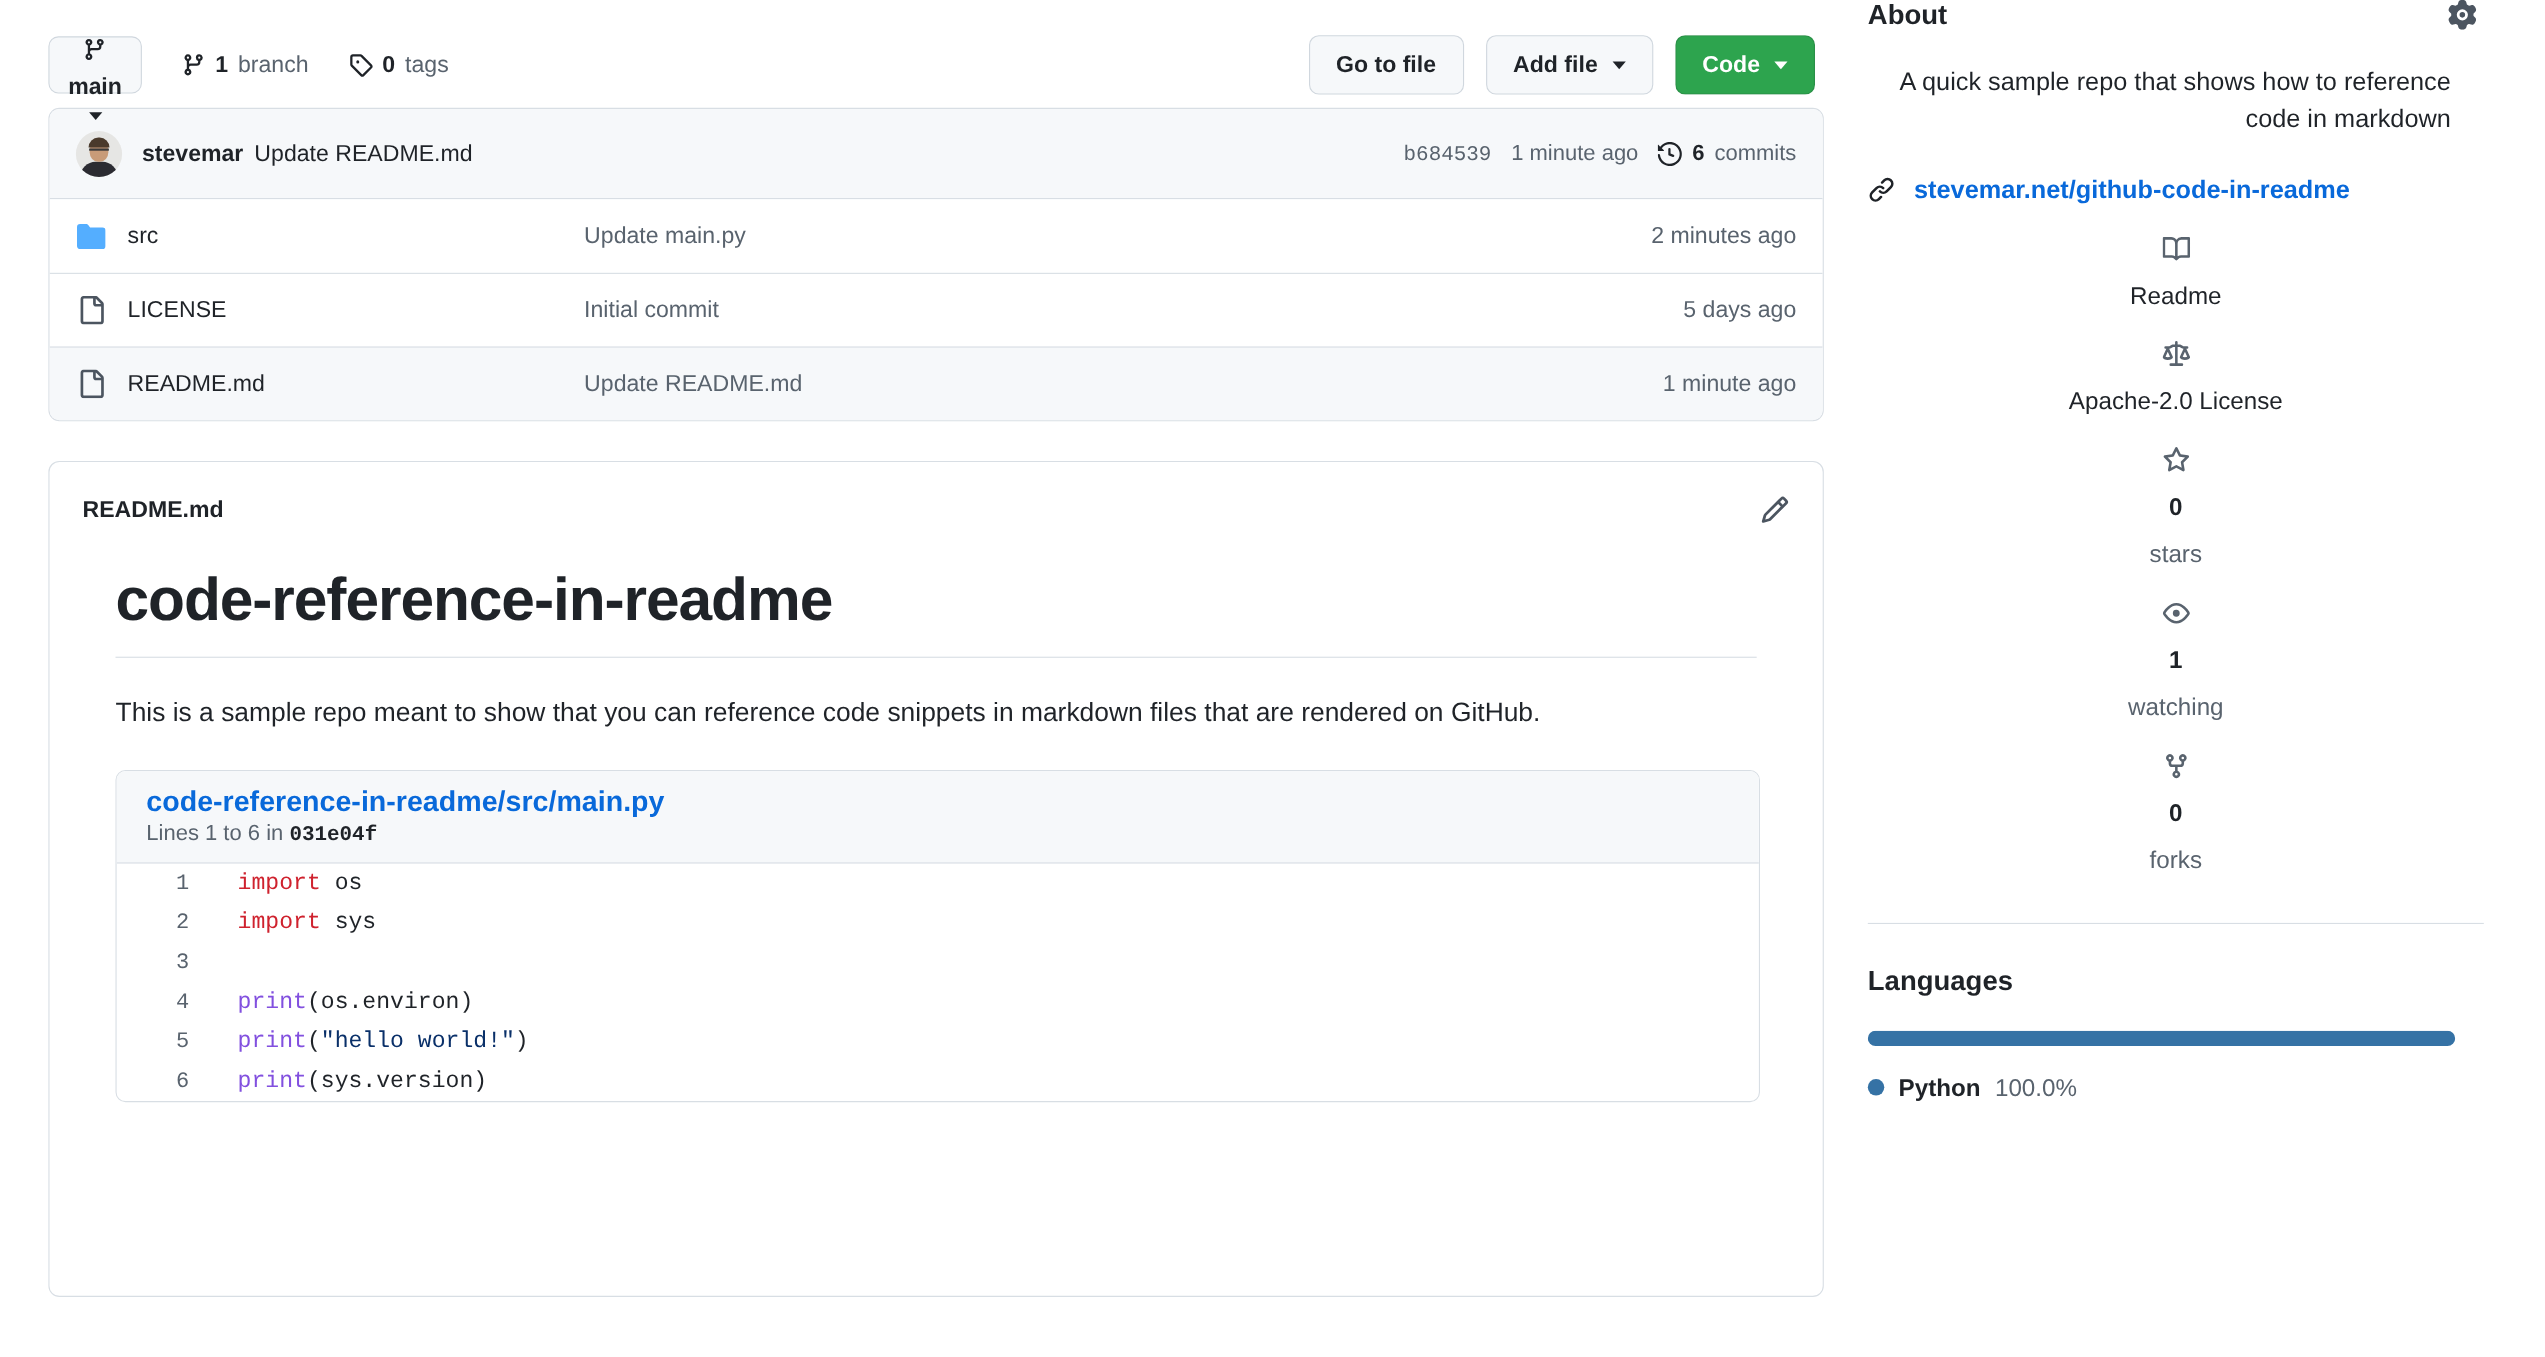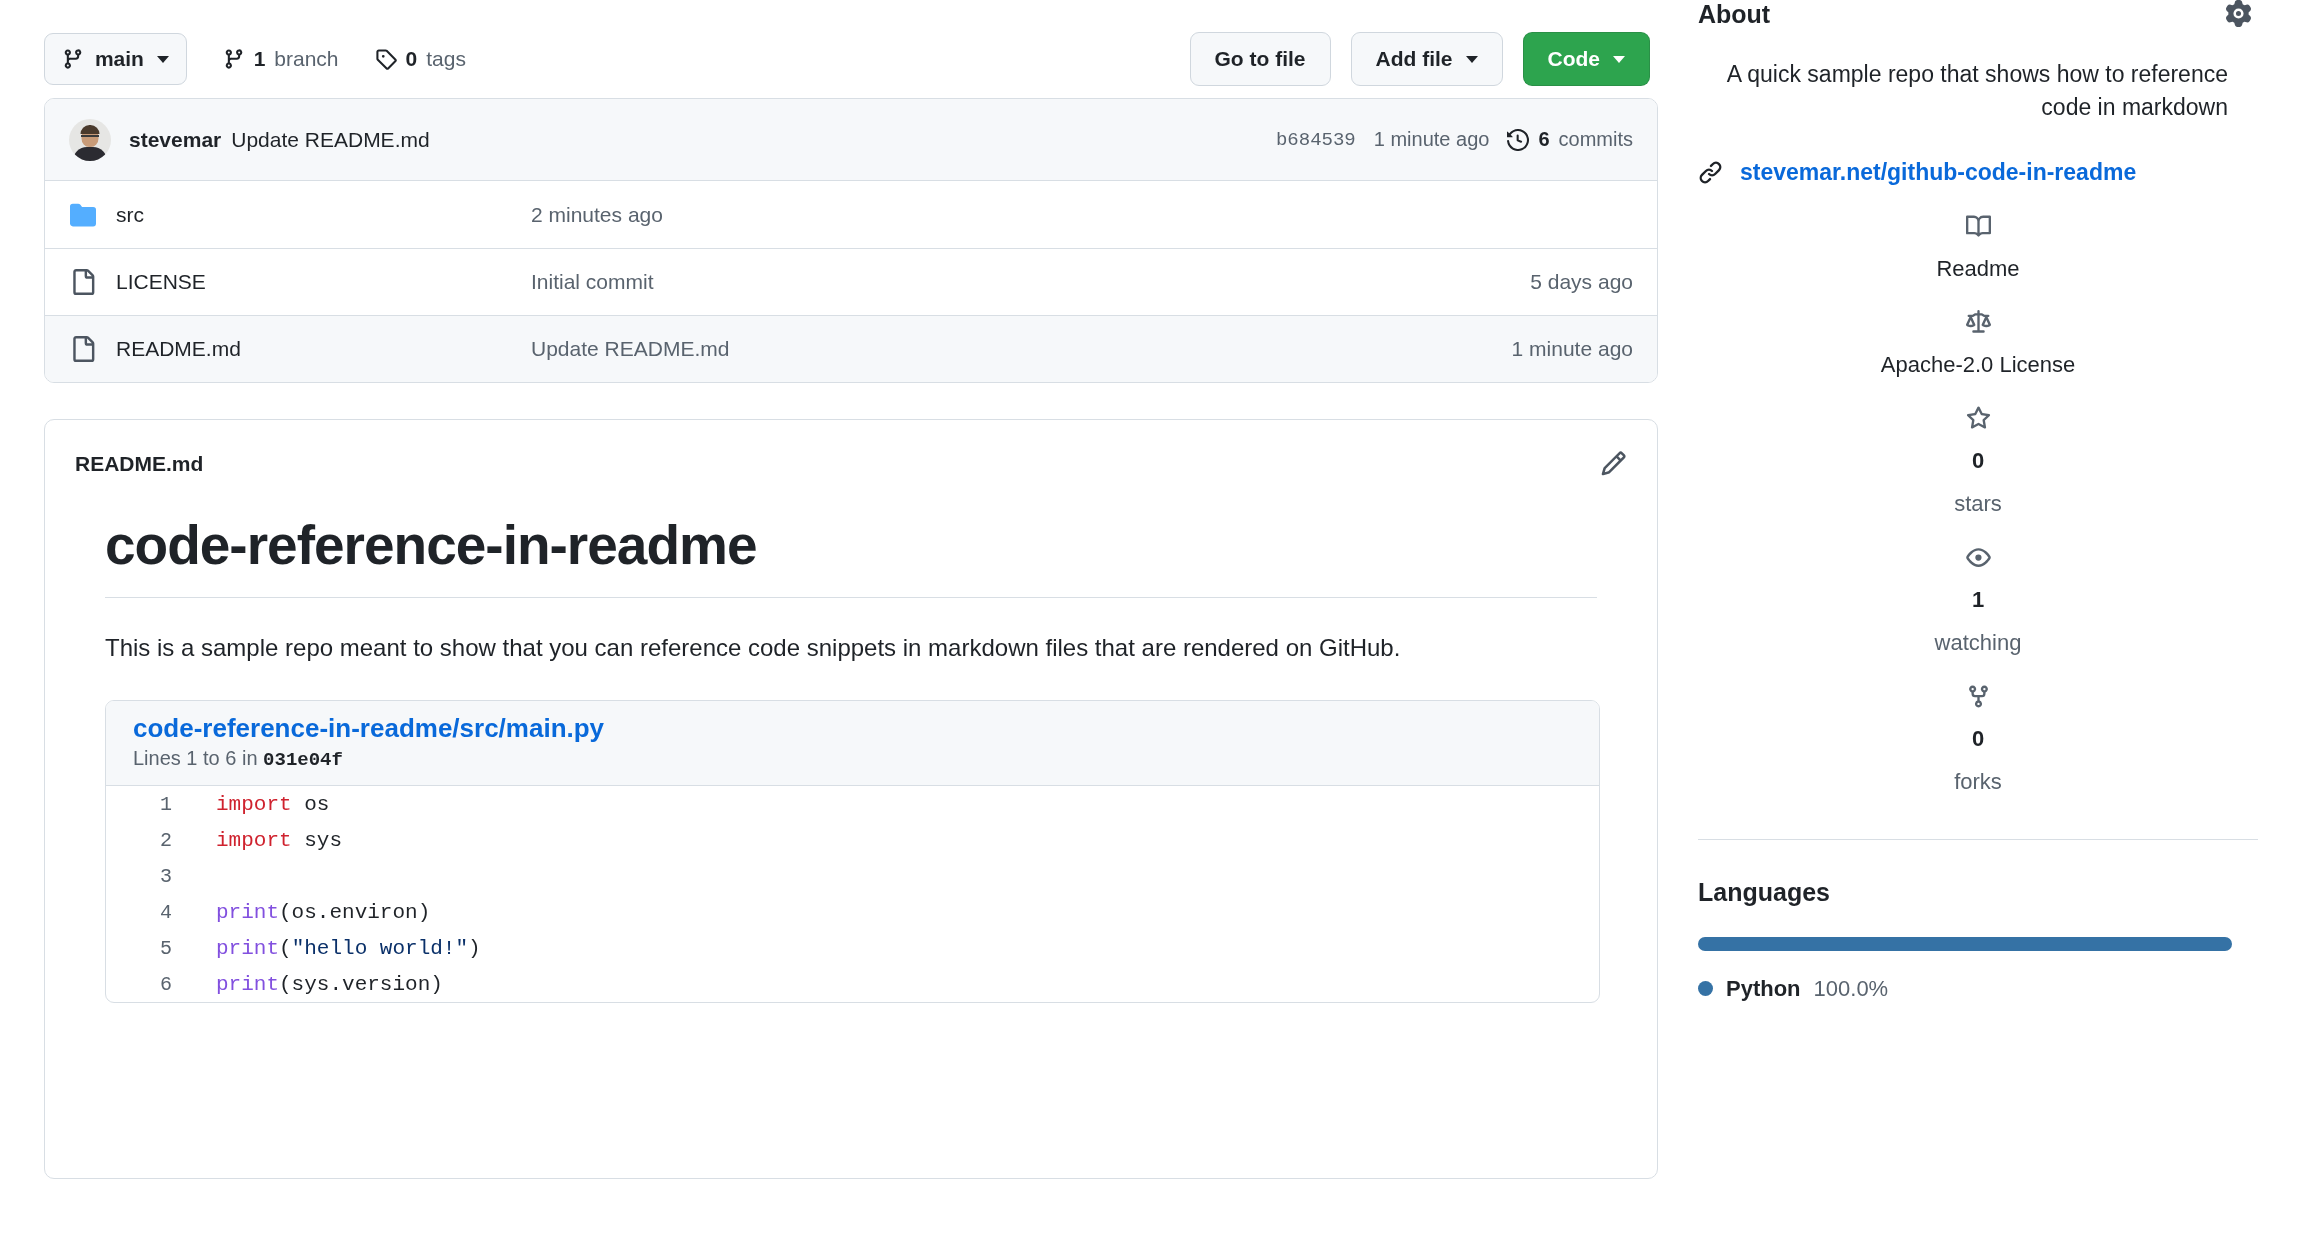--- a/index.html
+++ b/index.html
@@ -36,20 +36,21 @@
     padding-top: 26px;
   }
   .branch-btn {
     display: flex; align-items: center; gap: 11px;
     height: 52px;
     padding: 0 17px;
     border: 1px solid #d0d7de;
     border-radius: 9px;
     background: #f6f8fa;
     cursor: pointer;
+    flex-direction: column;
   }
   .branch-btn .lbl {
     font-size: 21px; font-weight: 700; color: #1F2328;
     letter-spacing: -0.1px;
   }
   .caret {
     width: 0; height: 0;
     border-left: 6px solid transparent;
     border-right: 6px solid transparent;
     border-top: 7px solid #1F2328;
@@ -377,20 +378,21 @@
       </div>
 
       <div id="file-rows">
           <div class="file-row">
             <span class="ic">
               <svg width="26" height="26" viewBox="0 0 16 16" fill="#54aeff">
                 <path d="M1.75 1A1.75 1.75 0 0 0 0 2.75v10.5C0 14.216.784 15 1.75 15h12.5A1.75 1.75 0 0 0 16 13.25v-8.5A1.75 1.75 0 0 0 14.25 3H7.5a.25.25 0 0 1-.2-.1l-.9-1.2C6.07 1.26 5.55 1 5 1H1.75Z"></path>
               </svg>
             </span>
             <span class="fname">src</span>
+            <span class="fmsg">Update main.py</span>
             <span class="ftime">2 minutes ago</span>
           </div>
           <div class="file-row">
             <span class="ic">
               <svg width="26" height="26" viewBox="0 0 16 16" fill="#4c5560">
                 <path d="M2 1.75C2 .784 2.784 0 3.75 0h6.586c.464 0 .909.184 1.237.513l2.914 2.914c.329.328.513.773.513 1.237v9.586A1.75 1.75 0 0 1 13.25 16h-9.5A1.75 1.75 0 0 1 2 14.25Zm1.75-.25a.25.25 0 0 0-.25.25v12.5c0 .138.112.25.25.25h9.5a.25.25 0 0 0 .25-.25V6h-2.75A1.75 1.75 0 0 1 9 4.25V1.5Zm6.75.062V4.25c0 .138.112.25.25.25h2.688a.252.252 0 0 0-.011-.013l-2.914-2.914a.272.272 0 0 0-.013-.011Z"></path>
               </svg>
             </span>
             <span class="fname">LICENSE</span>
             <span class="fmsg">Initial commit</span>

